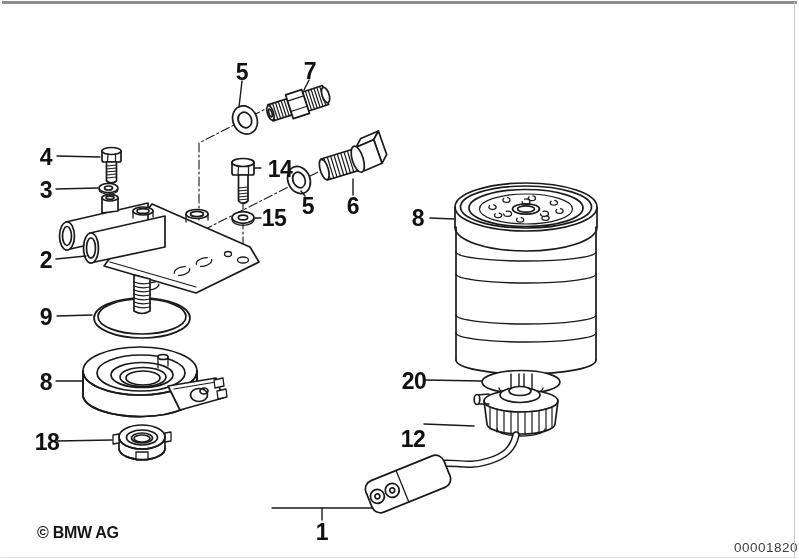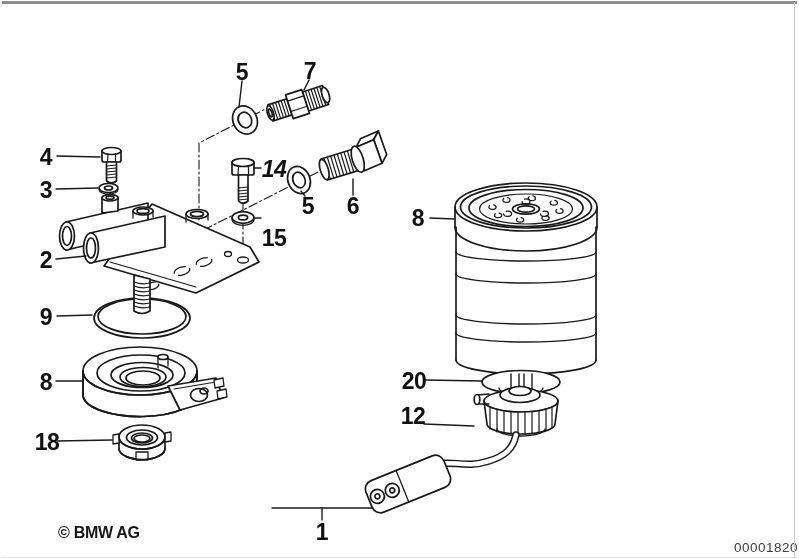--- a/index.html
+++ b/index.html
@@ -12,21 +12,21 @@
   .frame-right { position:absolute; left:794px; top:2px; width:1px; height:555px; background:#c9c9c9; }
   .frame-bottom { position:absolute; left:2px; top:557px; width:795px; height:1px; background:#e2e2e2; }
   .drawing { position:absolute; left:0; top:0; }
   .plabel {
     position:absolute; transform:translate(-50%,-50%);
     font-weight:700; font-size:23px; color:#111; letter-spacing:-0.5px;
     line-height:1; white-space:nowrap; cursor:default;
   }
   .copyright {
     position:absolute; left:37px; top:524px;
-    font-weight:700; font-size:16px; letter-spacing:-0.3px; color:#161616;margin-left:21px;
+    font-weight:700; font-size:16px; letter-spacing:-0.3px; color:#161616;
   }
   .docnum {
     position:absolute; left:734px; top:540px;
     font-weight:400; font-size:13.5px; color:#3f3f3f; letter-spacing:0.5px;
   }
 </style>
 </head>
 <body>
 
 <div class="stage">
@@ -294,27 +294,27 @@
   </svg>
 
   <div class="plabel" style="left:46px;  top:157px;">4</div>
   <div class="plabel" style="left:46px;  top:190px;">3</div>
   <div class="plabel" style="left:46px;  top:260px;">2</div>
   <div class="plabel" style="left:46px;  top:317px;">9</div>
   <div class="plabel" style="left:46px;  top:382px;">8</div>
   <div class="plabel" style="left:47px;  top:442px;">18</div>
   <div class="plabel" style="left:242px; top:72px;">5</div>
   <div class="plabel" style="left:310px; top:71px;">7</div>
-  <div class="plabel" style="left:274px; top:169px;font-style:italic;">14</div>
-  <div class="plabel" style="left:274px; top:218px;margin-top:20px;">15</div>
+  <div class="plabel" style="left:280px; top:169px;">14</div>
+  <div class="plabel" style="left:274px; top:218px;">15</div>
   <div class="plabel" style="left:308px; top:206px;">5</div>
   <div class="plabel" style="left:353px; top:206px;">6</div>
   <div class="plabel" style="left:418px; top:218px;">8</div>
   <div class="plabel" style="left:414px; top:381px;">20</div>
-  <div class="plabel" style="left:413px; top:416px;">12</div>
+  <div class="plabel" style="left:413px; top:439px;">12</div>
   <div class="plabel" style="left:322px; top:532px;">1</div>
 
   <div class="copyright">© BMW AG</div>
   <div class="docnum">00001820</div>
 
   <div class="frame-top"></div>
   <div class="frame-right"></div>
   <div class="frame-bottom"></div>
 </div>
 

